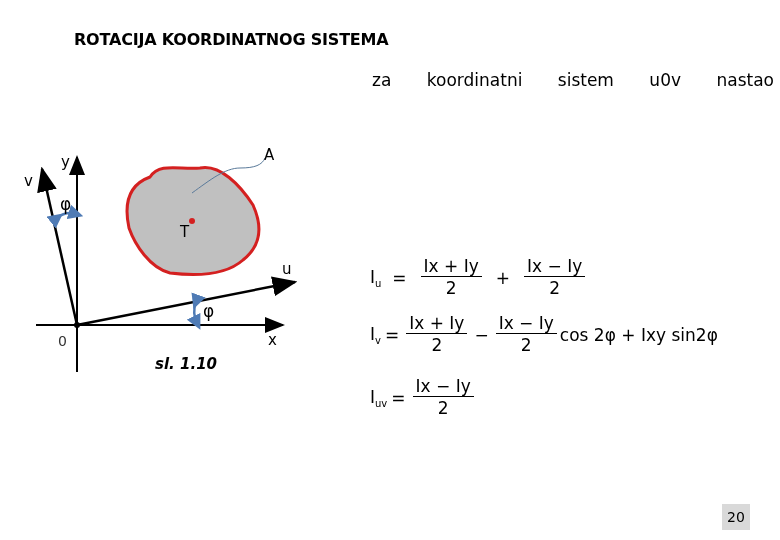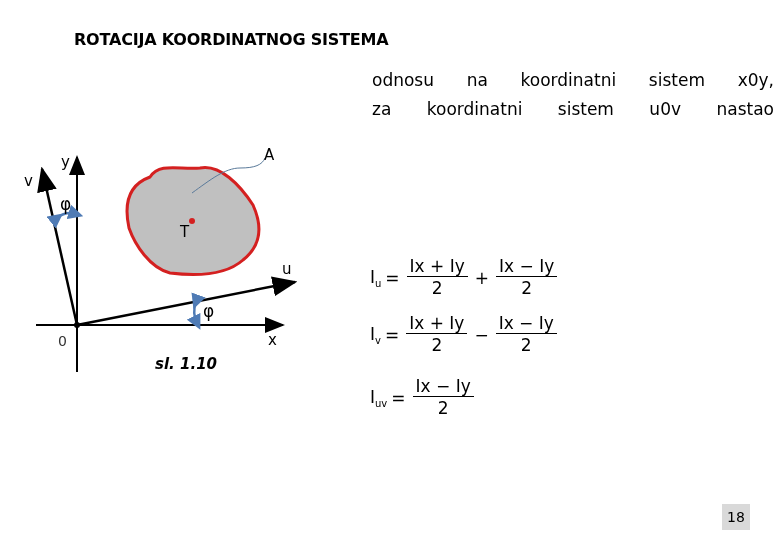--- a/index.html
+++ b/index.html
@@ -24,21 +24,20 @@
   .op { margin: 0 4px; }
   .page-num { position: absolute; left: 722px; top: 504px; width: 28px; height: 26px;
               background: #d9d9d9; font-size: 14px; text-align: center; line-height: 26px; }
 </style>
 </head>
 <body>
 
 <div class="title">ROTACIJA KOORDINATNOG SISTEMA</div>
 
 <div class="para">
-  <span>odnosu na koordinatni sistem x0y,</span>
   <span>za koordinatni sistem u0v nastao</span>
 </div>
 
 <svg class="diagram" width="780" height="540">
   <defs>
     <marker id="arr" markerWidth="10" markerHeight="8" refX="9" refY="4" orient="auto">
       <path d="M0,0 L10,4 L0,8 Z" fill="#000"></path>
     </marker>
     <marker id="barr" markerWidth="6" markerHeight="6" refX="3" refY="3" orient="auto">
       <path d="M0,0 L6,3 L0,6 Z" fill="#4f7bb5"></path>
@@ -70,21 +69,21 @@
   <text class="lbl" x="268" y="345" font-size="15">x</text>
   <text class="lbl" x="58" y="346" font-size="14" fill="#333">0</text>
   <text class="lbl" x="264" y="160" font-size="15">A</text>
   <text class="lbl" x="180" y="237" font-size="15">T</text>
   <text class="lbl" x="60" y="210" font-size="17">φ</text>
   <text class="lbl" x="203" y="317" font-size="17">φ</text>
 </svg>
 
 <div class="caption">sl. 1.10</div>
 
-<div class="formula" style="top:256px;">
+<div class="formula" style="top:256px;gap:7px;">
   <span><span>I</span><sub>u</sub></span>
   <span class="op">=</span>
   <span class="frac">
     <span class="num">Ix + Iy</span>
     <span class="den">2</span>
   </span>
   <span class="op">+</span>
   <span class="frac">
     <span class="num">Ix − Iy</span>
     <span class="den">2</span>
@@ -96,24 +95,25 @@
   <span class="op">=</span>
   <span class="frac">
     <span class="num">Ix + Iy</span>
     <span class="den">2</span>
   </span>
   <span class="op">−</span>
   <span class="frac">
     <span class="num">Ix − Iy</span>
     <span class="den">2</span>
   </span>
+  <span>cos 2φ + Ixy sin2φ</span>
 </div>
 
 <div class="formula" style="top:376px;align-items:center;">
   <span><span>I</span><sub>uv</sub></span>
   <span class="op">=</span>
   <span class="frac">
     <span class="num">Ix − Iy</span>
     <span class="den">2</span>
   </span>
 </div>
 
-<div class="page-num">18</div>
+<div class="page-num">20</div>
 
 </body></html>

